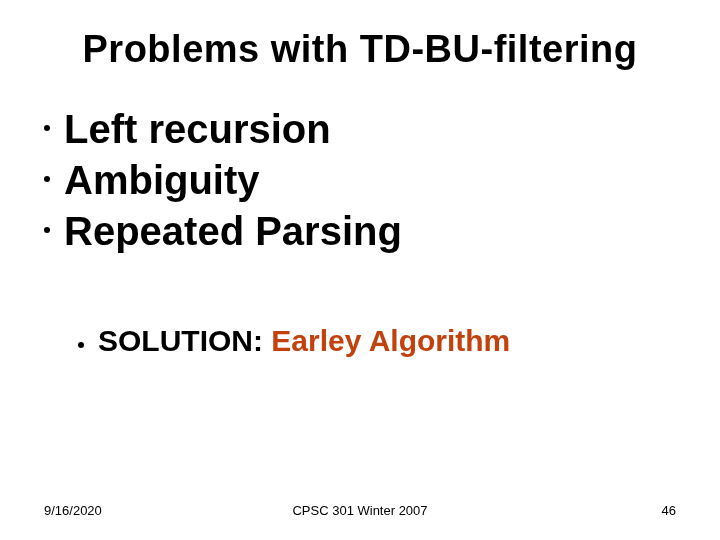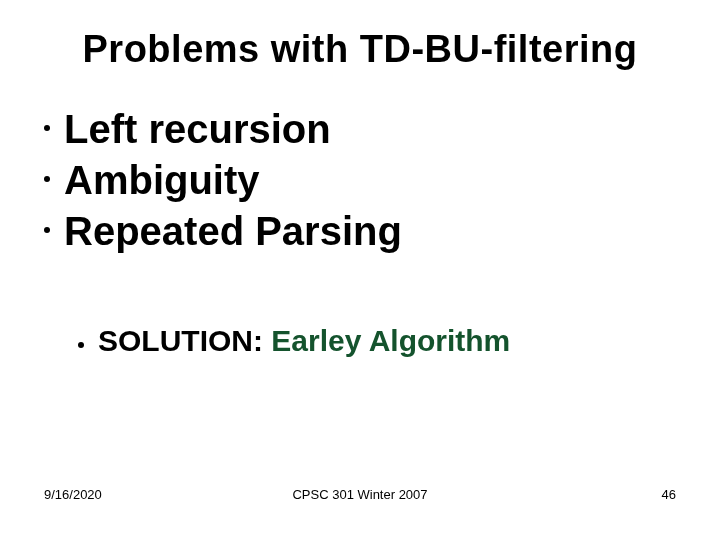--- a/index.html
+++ b/index.html
@@ -50,31 +50,31 @@
     padding-left: 34px;
   }
   .solution-row {
     display: flex;
     align-items: flex-start;
     gap: 14px;
     font-size: 30px;
     font-weight: bold;
   }
   .earley {
-    color: #14532d;
+    color: #c2410c;
     margin-top: 8px;
   }
   .parens {
     font-size: 24px;
     font-weight: bold;
     margin-top: 10px;
   }
   .footer {
     position: absolute;
-    bottom: 38px;
+    bottom: 22px;
     left: 44px;
     right: 44px;
     display: flex;
     justify-content: center;
     align-items: baseline;
     font-family: Arial, Helvetica, sans-serif;
     font-size: 13px;
     color: #000;
   }
   .footer .center {

